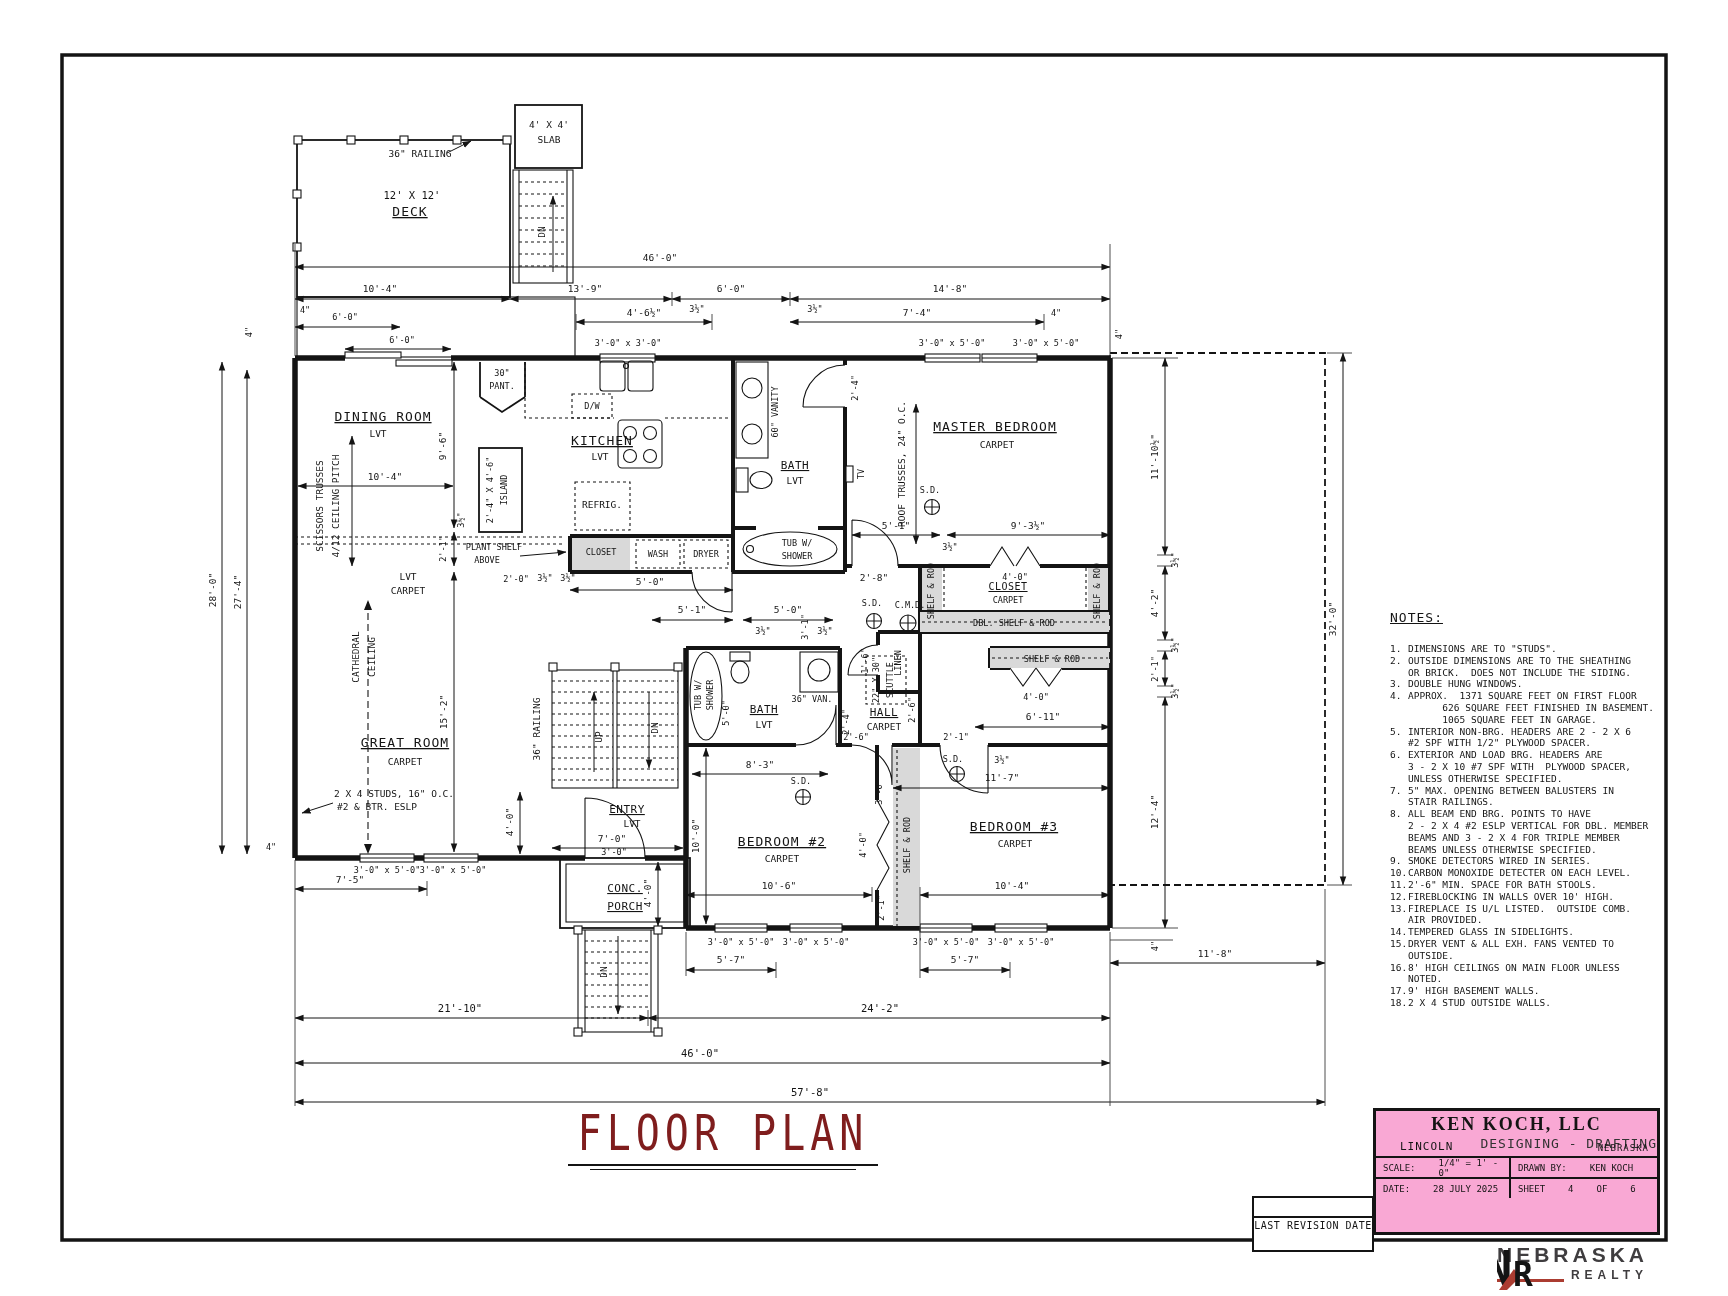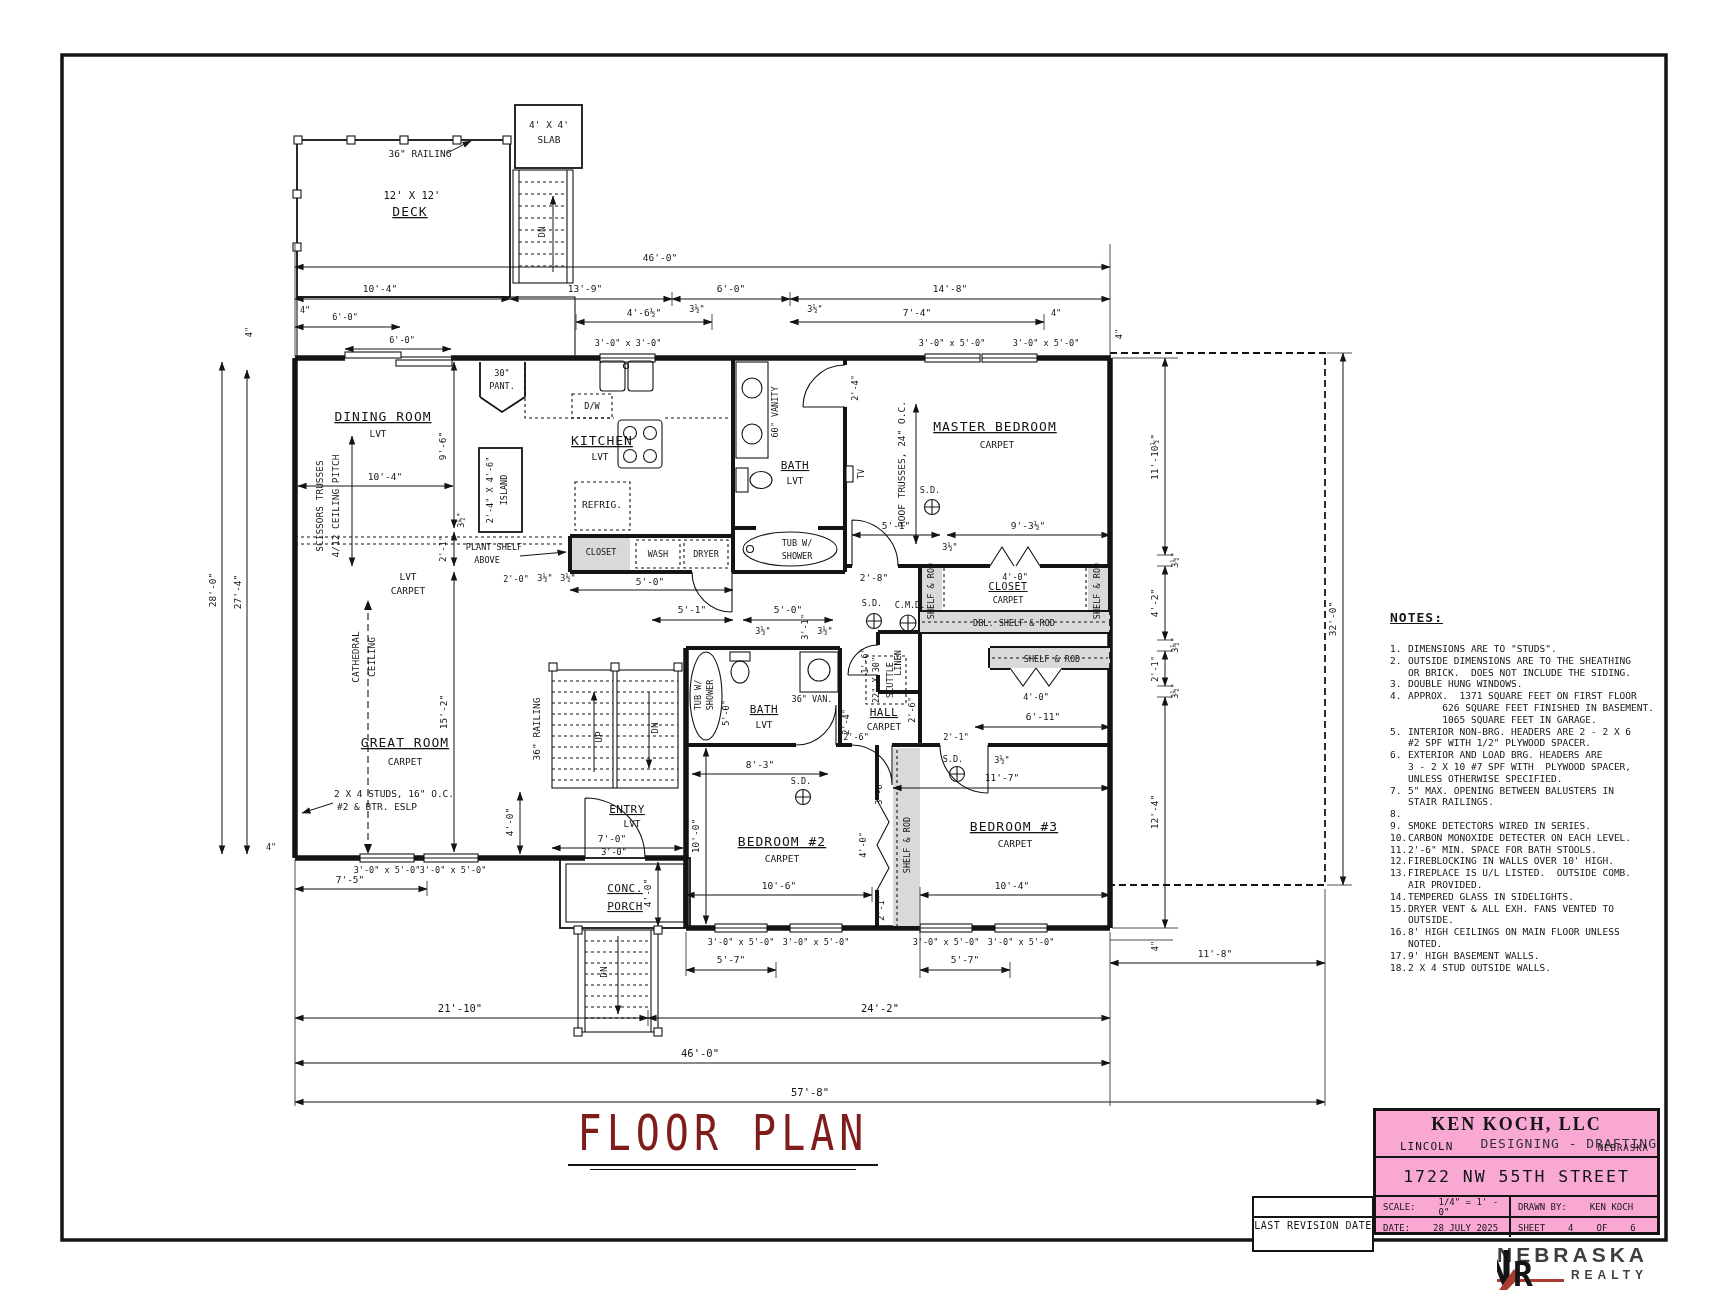--- a/index.html
+++ b/index.html
@@ -11,21 +11,21 @@
   .thin{stroke-width:.9;stroke:#3a3a3a}
   .dsh{stroke-dasharray:7 4}.dsh2{stroke-dasharray:3 3}
   .gry{fill:#d9d9d9;stroke:none}
   .wht{fill:#fff}
   svg text{font-family:"DejaVu Sans Mono",monospace;fill:#141414;text-anchor:middle;stroke:none}
   .t8{font-size:8.5px}.t9{font-size:9.5px}.t10{font-size:10.5px}
   .rm{font-size:13px;letter-spacing:1px;text-decoration:underline}
   .rmm{font-size:11px;letter-spacing:.5px;text-decoration:underline}
   .rs{font-size:10px;letter-spacing:.5px;text-decoration:underline}
   .notes{position:absolute;left:1390px;top:610px;width:268px;color:#141414}
-  .notes .nh{font-size:13px;font-weight:bold;letter-spacing:1px;text-decoration:underline;margin-bottom:18px}
+  .notes .nh{font-size:13px;font-weight:normal;letter-spacing:1px;text-decoration:underline;margin-bottom:18px}
   .note{display:flex;font-size:9.5px;line-height:11.8px}
   .note .n{width:18px;flex:none}
   .note .t{white-space:pre-wrap}
   .tb{position:absolute;left:1373px;top:1108px;width:287px;height:127px;border:3.5px solid #141414;background:#f9a8d4;box-sizing:border-box;color:#141414}
   .tb-r1{position:relative;height:45px;border-bottom:2.5px solid #141414}
   .tb-co{position:absolute;left:0;right:0;top:3px;text-align:center;font-family:"Liberation Serif",serif;font-size:18px;letter-spacing:2px;font-weight:600}
   .tb-tag{position:absolute;left:0;right:0;top:25px;text-align:right;font-size:13px;letter-spacing:1px;color:#333}
   .tb-city{position:absolute;left:24px;bottom:3px;font-size:11px;letter-spacing:1px}
   .tb-state{position:absolute;right:8px;bottom:3px;font-size:9px;letter-spacing:1px}
   .tb-addr{height:37px;border-bottom:2.5px solid #141414;text-align:center;font-size:16.5px;letter-spacing:2px;line-height:37px}
@@ -550,20 +550,24 @@
 3 - 2 X 10 #7 SPF WITH  PLYWOOD SPACER,
 UNLESS OTHERWISE SPECIFIED.</span>
     </div>
   <div class="note">
       <span class="n">7.</span>
       <span class="t">5" MAX. OPENING BETWEEN BALUSTERS IN
 STAIR RAILINGS.</span>
     </div>
   <div class="note">
       <span class="n">8.</span>
+      <span class="t">ALL BEAM END BRG. POINTS TO HAVE
+2 - 2 X 4 #2 ESLP VERTICAL FOR DBL. MEMBER
+BEAMS AND 3 - 2 X 4 FOR TRIPLE MEMBER
+BEAMS UNLESS OTHERWISE SPECIFIED.</span>
     </div>
   <div class="note">
       <span class="n">9.</span>
       <span class="t">SMOKE DETECTORS WIRED IN SERIES.</span>
     </div>
   <div class="note">
       <span class="n">10.</span>
       <span class="t">CARBON MONOXIDE DETECTER ON EACH LEVEL.</span>
     </div>
   <div class="note">
@@ -607,21 +611,20 @@
   <div class="rule2"></div>
 </div>
 
 <div class="tb">
   <div class="tb-r1">
     <div class="tb-co">KEN KOCH, LLC</div>
     <div class="tb-tag">DESIGNING - DRAFTING</div>
     <div class="tb-city">LINCOLN</div>
     <div class="tb-state">NEBRASKA</div>
   </div>
-  <div class="tb-addr">1722 NW 55TH STREET</div>
   <div class="tb-row">
     <div class="tb-cell tb-c1">
       <span>SCALE:</span>
       <span>1/4" = 1' - 0"</span>
     </div>
     <div class="tb-cell">
       <span>DRAWN BY:</span>
       <span>KEN KOCH</span>
     </div>
   </div>

